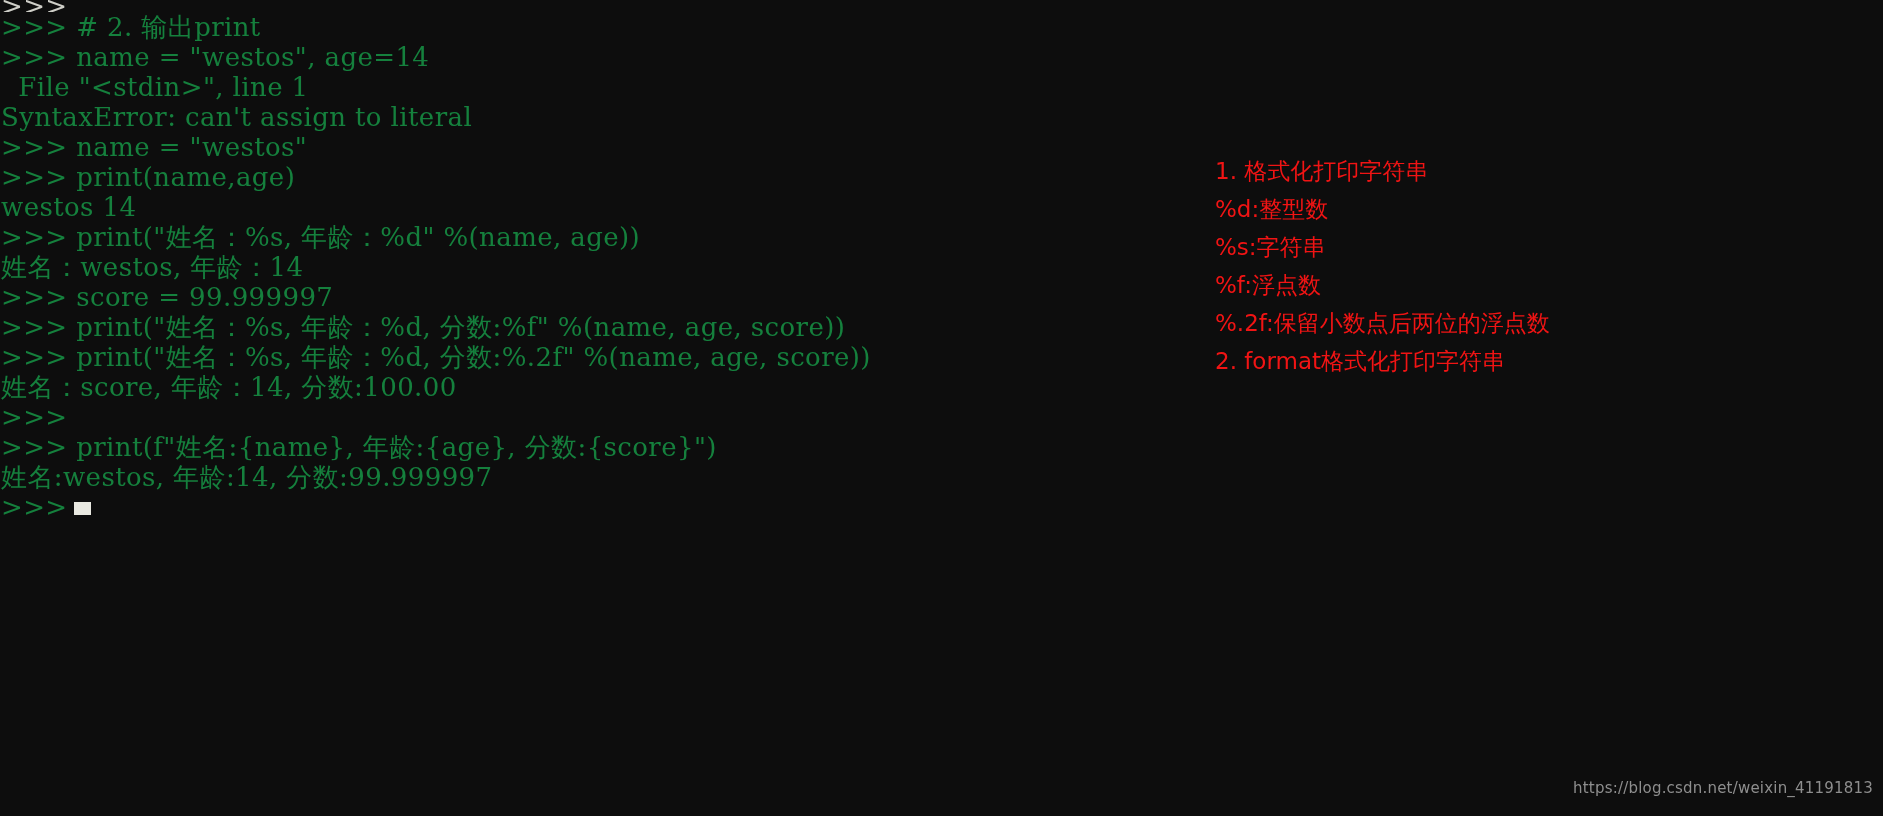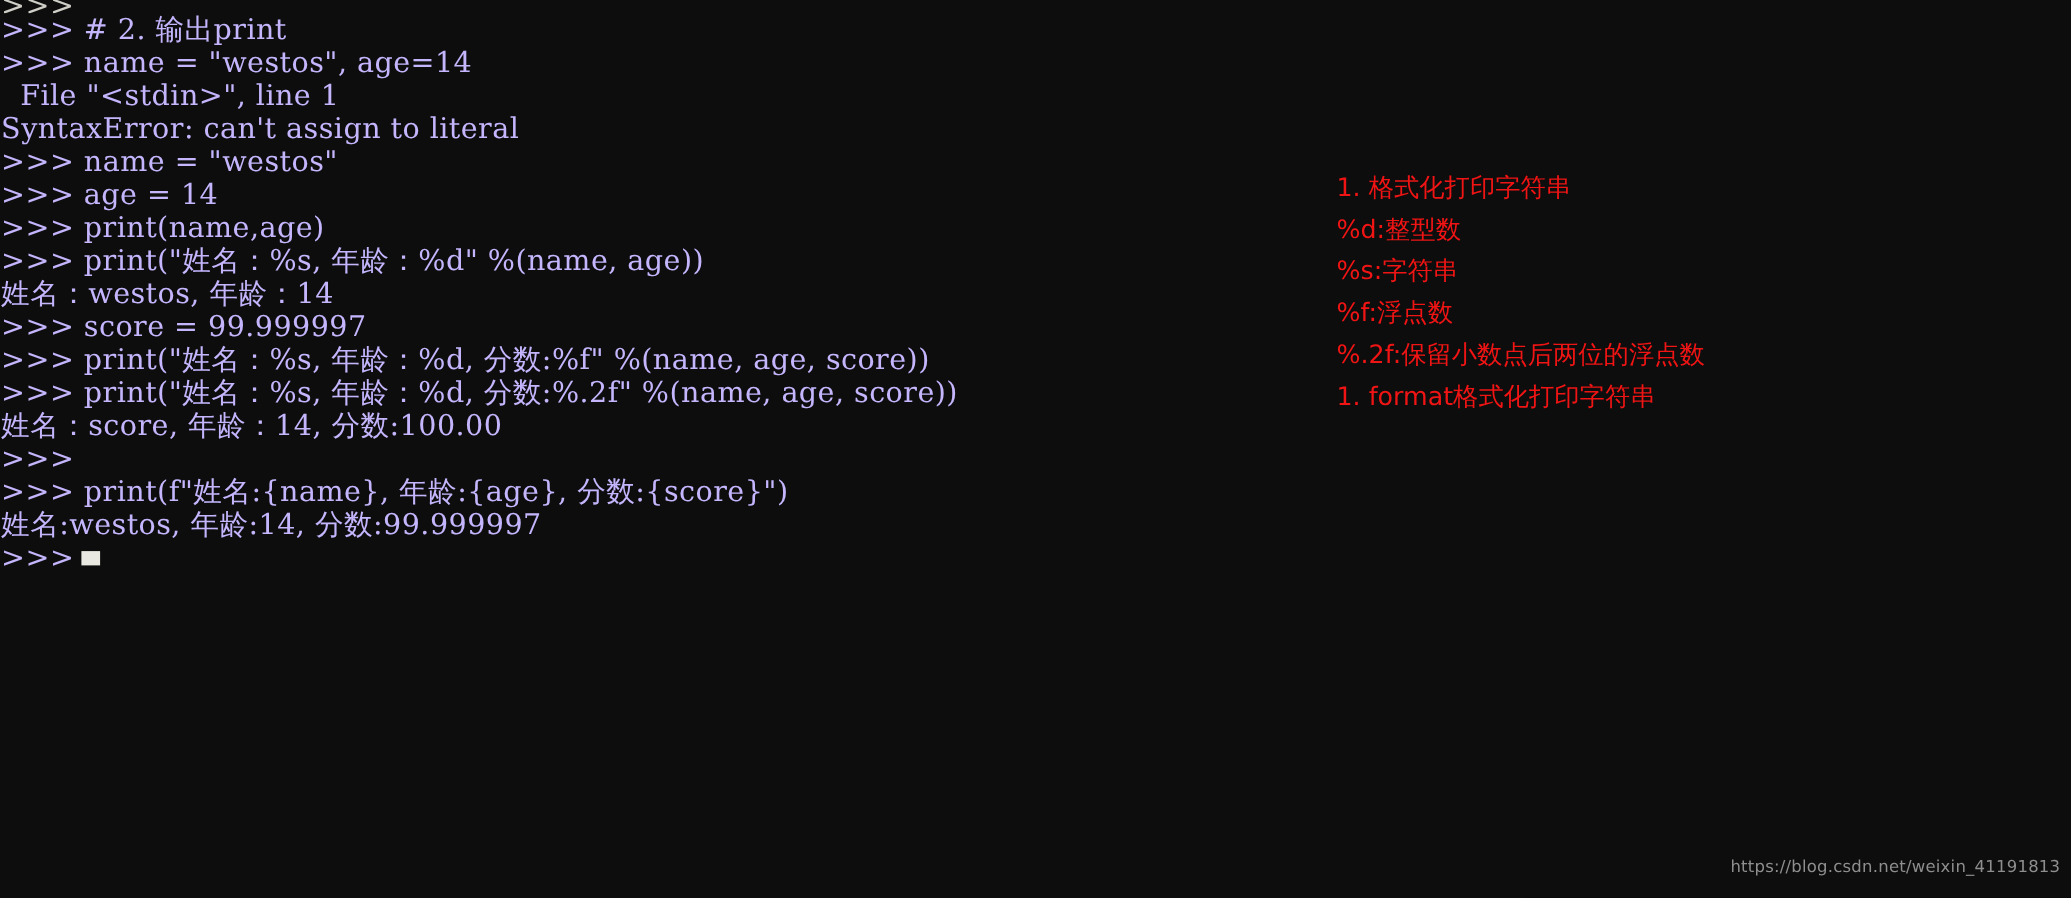--- a/index.html
+++ b/index.html
@@ -20,21 +20,21 @@
     position: absolute;
     left: 0;
     top: 0;
     width: 1000px;
     padding-top: 0px;
   }
   .term-line {
     font-family: "DejaVu Serif", "Liberation Serif", serif;
     font-size: 26px;
     line-height: 30px;
-    color: #c4b5fd;
+    color: #15803d;
     white-space: pre;
     letter-spacing: 0.4px;
     height: 30px;
     padding-left: 1px;
   }
   .term-line.clipped {
     height: 12px;
     line-height: 12px;
     overflow: hidden;
     color: #cfcfc8;
@@ -86,38 +86,38 @@
 
 <div id="screen">
 
   <div id="terminal">
     <div class="term-line clipped">&gt;&gt;&gt;</div>
     <div class="term-line">&gt;&gt;&gt; # 2. 输出print</div>
     <div class="term-line">&gt;&gt;&gt; name = "westos", age=14</div>
     <div class="term-line">  File "&lt;stdin&gt;", line 1</div>
     <div class="term-line">SyntaxError: can't assign to literal</div>
     <div class="term-line">&gt;&gt;&gt; name = "westos"</div>
-    <div class="term-line">&gt;&gt;&gt; age = 14</div>
     <div class="term-line">&gt;&gt;&gt; print(name,age)</div>
+    <div class="term-line">westos 14</div>
     <div class="term-line">&gt;&gt;&gt; print("姓名：%s, 年龄：%d" %(name, age))</div>
     <div class="term-line">姓名：westos, 年龄：14</div>
     <div class="term-line">&gt;&gt;&gt; score = 99.999997</div>
     <div class="term-line">&gt;&gt;&gt; print("姓名：%s, 年龄：%d, 分数:%f" %(name, age, score))</div>
     <div class="term-line">&gt;&gt;&gt; print("姓名：%s, 年龄：%d, 分数:%.2f" %(name, age, score))</div>
     <div class="term-line">姓名：score, 年龄：14, 分数:100.00</div>
     <div class="term-line">&gt;&gt;&gt;</div>
     <div class="term-line">&gt;&gt;&gt; print(f"姓名:{name}, 年龄:{age}, 分数:{score}")</div>
     <div class="term-line">姓名:westos, 年龄:14, 分数:99.999997</div>
     <div class="term-line cursor-line"><span>&gt;&gt;&gt;</span><span class="block-cursor"></span></div>
   </div>
 
   <div id="annotations">
     <div class="note-line">1. 格式化打印字符串</div>
     <div class="note-line">%d:整型数</div>
     <div class="note-line">%s:字符串</div>
     <div class="note-line">%f:浮点数</div>
     <div class="note-line">%.2f:保留小数点后两位的浮点数</div>
-    <div class="note-line">1. format格式化打印字符串</div>
+    <div class="note-line">2. format格式化打印字符串</div>
   </div>
 
   <div id="watermark">https://blog.csdn.net/weixin_41191813</div>
 
 </div>
 
 </body></html>

